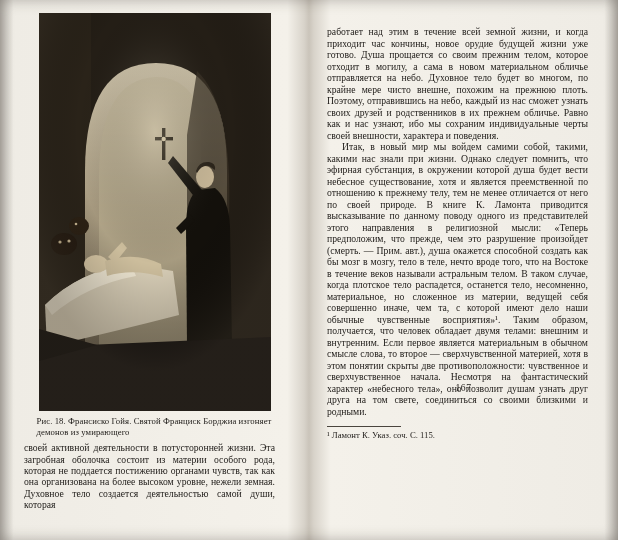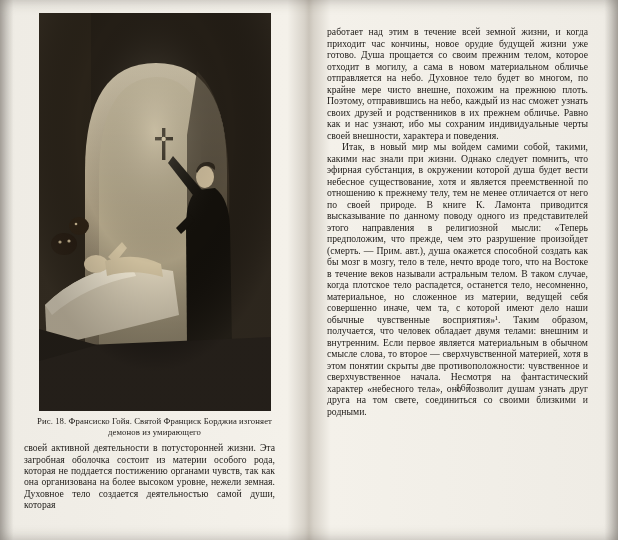--- a/index.html
+++ b/index.html
@@ -21,21 +21,21 @@
   }
   .page{position:absolute;top:0;height:400px;width:309px;box-sizing:border-box;}
   .page-left{left:0;}
   .page-right{left:309px;}
 
   .figure-plate{width:232px;margin:13px auto 0 auto;}
   .figure-plate svg{display:block;width:232px;height:398px;}
 
   .caption{
     margin:5px auto 0 auto;max-width:236px;
-    font-size:8.7px;line-height:10.6px;text-align:center;
+    font-size:8.7px;line-height:10.6px;
     letter-spacing:.1px;
   }
   .left-body{
     margin:5px 34px 0 24px;
     font-size:9.7px;line-height:11.4px;text-align:justify;
   }
   .pagenum{
     position:absolute;bottom:7px;left:0;right:0;
     text-align:center;font-size:9.6px;letter-spacing:.5px;
   }
@@ -125,17 +125,21 @@
 
   </div>
 
   <div class="page page-right">
 
     <div class="right-body">
       <p>работает над этим в течение всей земной жизни, и когда приходит час кончины, новое орудие будущей жизни уже готово. Душа прощается со своим прежним телом, которое отходит в могилу, а сама в новом материальном обличье отправляется на небо. Духовное тело будет во многом, по крайне мере чисто внешне, похожим на прежнюю плоть. Поэтому, отправившись на небо, каждый из нас сможет узнать своих друзей и родственников в их прежнем обличье. Равно как и нас узнают, ибо мы сохраним индивидуальные черты своей внешности, характера и поведения.</p>
       <p class="indent">Итак, в новый мир мы войдем самими собой, такими, какими нас знали при жизни. Однако следует помнить, что эфирная субстанция, в окружении которой душа будет вести небесное существование, хотя и является преемственной по отношению к прежнему телу, тем не менее отличается от него по своей природе. В книге К. Ламонта приводится высказывание по данному поводу одного из представителей этого направления в религиозной мысли: «Теперь предположим, что прежде, чем это разрушение произойдет (смерть. — Прим. авт.), душа окажется способной создать как бы мозг в мозгу, тело в теле, нечто вроде того, что на Востоке в течение веков называли астральным телом. В таком случае, когда плотское тело распадется, останется тело, несомненно, материальное, но сложенное из материи, ведущей себя совершенно иначе, чем та, с которой имеют дело наши обычные чувственные восприятия»¹. Таким образом, получается, что человек обладает двумя телами: внешним и внутренним. Если первое является материальным в обычном смысле слова, то второе — сверхчувственной материей, хотя в этом понятии скрыты две противоположности: чувственное и сверхчувственное начала. Несмотря на фантастический характер «небесного тела», оно позволит душам узнать друг друга на том свете, соединиться со своими близкими и родными.</p>
     </div>
 
+    <div class="footnote">
+      <div class="footnote-rule"></div>
+      <span>¹ Ламонт К. Указ. соч. С. 115.</span>
+    </div>
 
     <div class="pagenum">167</div>
   </div>
 
 </div>
 
 </body></html>

